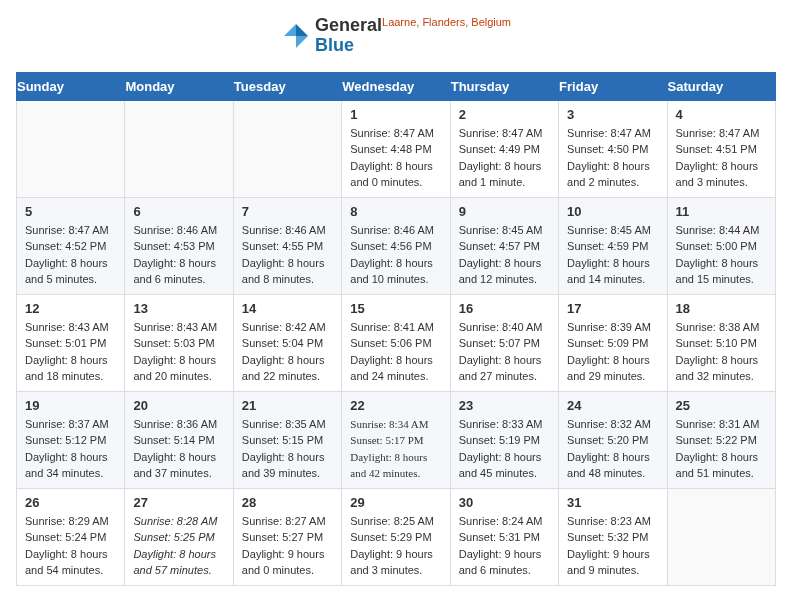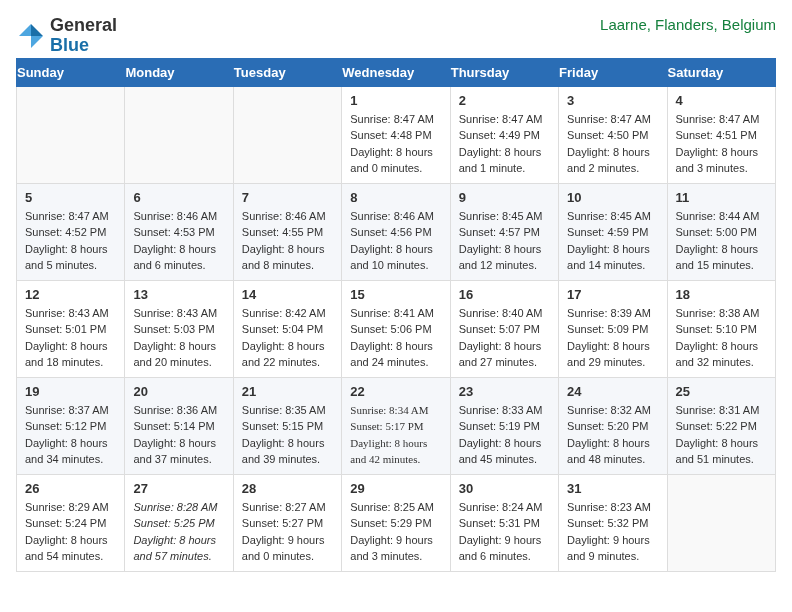--- a/index.html
+++ b/index.html
@@ -5,23 +5,23 @@
     * { box-sizing: border-box; margin: 0; padding: 0; }
     body {
       font-family: Arial, sans-serif;
       background: #fff;
       width: 792px;
       min-height: 612px;
       padding: 16px;
     }
     .header {
       display: flex;
-      justify-content: space-between;
+      justify-content: center;
       align-items: flex-start;
-      margin-bottom: 2px;
+      margin-bottom: 16px;
     }
     .logo {
       display: flex;
       align-items: center;
       gap: 4px;
     }
     .logo-text {
       font-size: 18px;
       font-weight: bold;
       line-height: 1.1;
@@ -34,22 +34,22 @@
     }
     .title-block {
       text-align: right;
     }
     .month-title {
       font-size: 32px;
       font-weight: normal;
       color: #333;
     }
     .location {
-      font-size: 15px;
-      color: #15803d;
+      font-size: 11px;
+      color: #c2410c;
     }
     .calendar {
       width: 100%;
       border-collapse: collapse;
       border: 1px solid #ccc;
     }
     .calendar th {
       background: #2a6db5;
       color: #fff;
       text-align: left;

